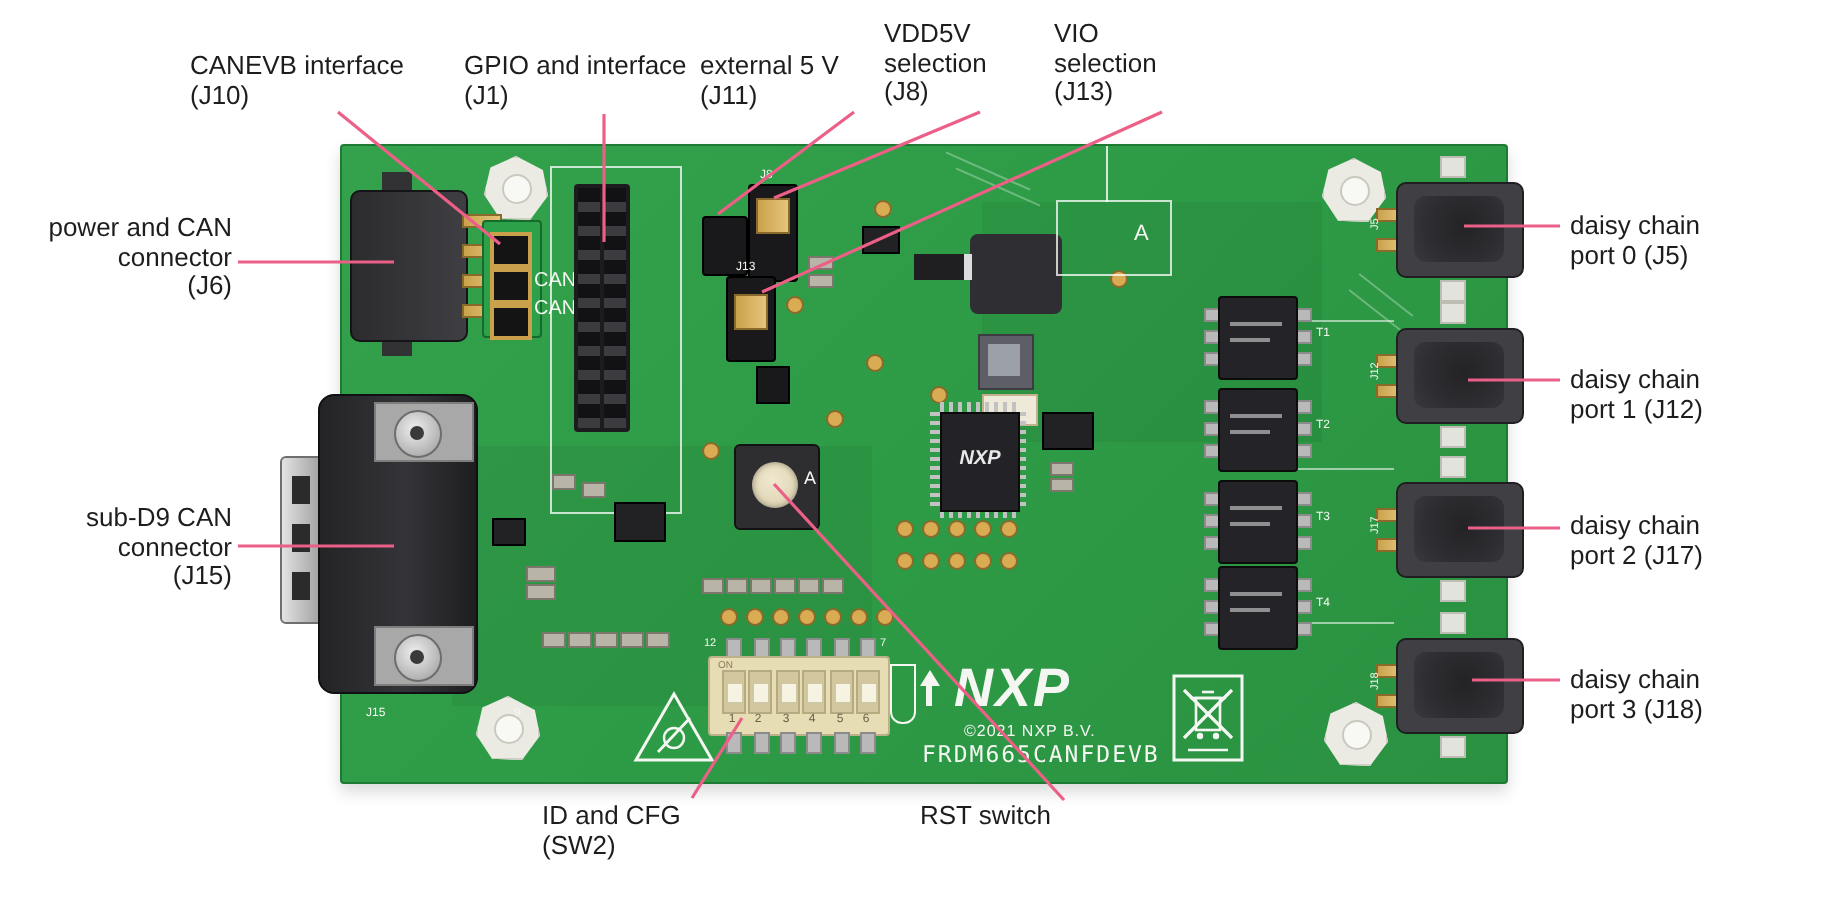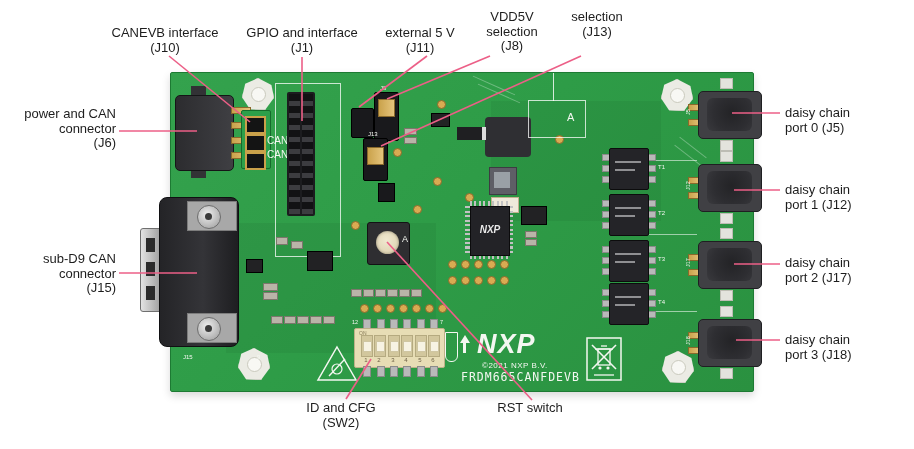--- a/index.html
+++ b/index.html
@@ -1,21 +1,21 @@
 <!DOCTYPE html>
 <html><head>
 <meta charset="utf-8">
 <style>
   html,body{margin:0;padding:0;background:#fff;}
   .stage{position:relative;width:914px;height:449px;background:#ffffff;overflow:hidden;
          font-family:"Liberation Sans",sans-serif;}
   .leaders{position:absolute;left:0;top:0;width:914px;height:449px;pointer-events:none;z-index:30;}
   .leader{stroke:#ec5f87;stroke-width:1.6;}
   .callout{position:absolute;z-index:40;font-size:13px;line-height:14.5px;color:#1d1d1d;}
-  .center{text-align:center;} .right{text-align:right;} .left{text-align:left;}
+  .center{text-align:left;} .right{text-align:right;} .left{text-align:left;}
 
   .board{position:absolute;left:170px;top:72px;width:582px;height:318px;
          background:linear-gradient(135deg,#34a24d 0%,#2e9c47 45%,#2a9140 100%);
          border:1px solid #1d7a33;border-radius:2px;box-shadow:0 4px 8px rgba(0,0,0,.15);z-index:10;}
   .c{position:absolute;}
   .pour{background:rgba(0,0,0,.05);}
   .trace{background:rgba(255,255,255,.3);height:1px;}
   .silk{color:#f4f7f1;position:absolute;white-space:nowrap;}
   .sbox{position:absolute;border:1px solid rgba(255,255,255,.75);}
   .standoff{width:30px;height:30px;background:#ebebe4;border:1px solid #cfcfc6;
@@ -369,20 +369,21 @@
   <div class="callout center" style="left:350px;top:26px;width:140px">
     <div>external 5 V</div>
     <div>(J11)</div>
   </div>
   <div class="callout center" style="left:442px;top:10px;width:140px">
     <div>VDD5V</div>
     <div>selection</div>
     <div>(J8)</div>
   </div>
   <div class="callout center" style="left:527px;top:10px;width:140px">
+    <div>VIO</div>
     <div>selection</div>
     <div>(J13)</div>
   </div>
   <div class="callout right" style="left:0;top:107px;width:116px">
     <div>power and CAN</div>
     <div>connector</div>
     <div>(J6)</div>
   </div>
   <div class="callout right" style="left:0;top:252px;width:116px">
     <div>sub-D9 CAN</div>

